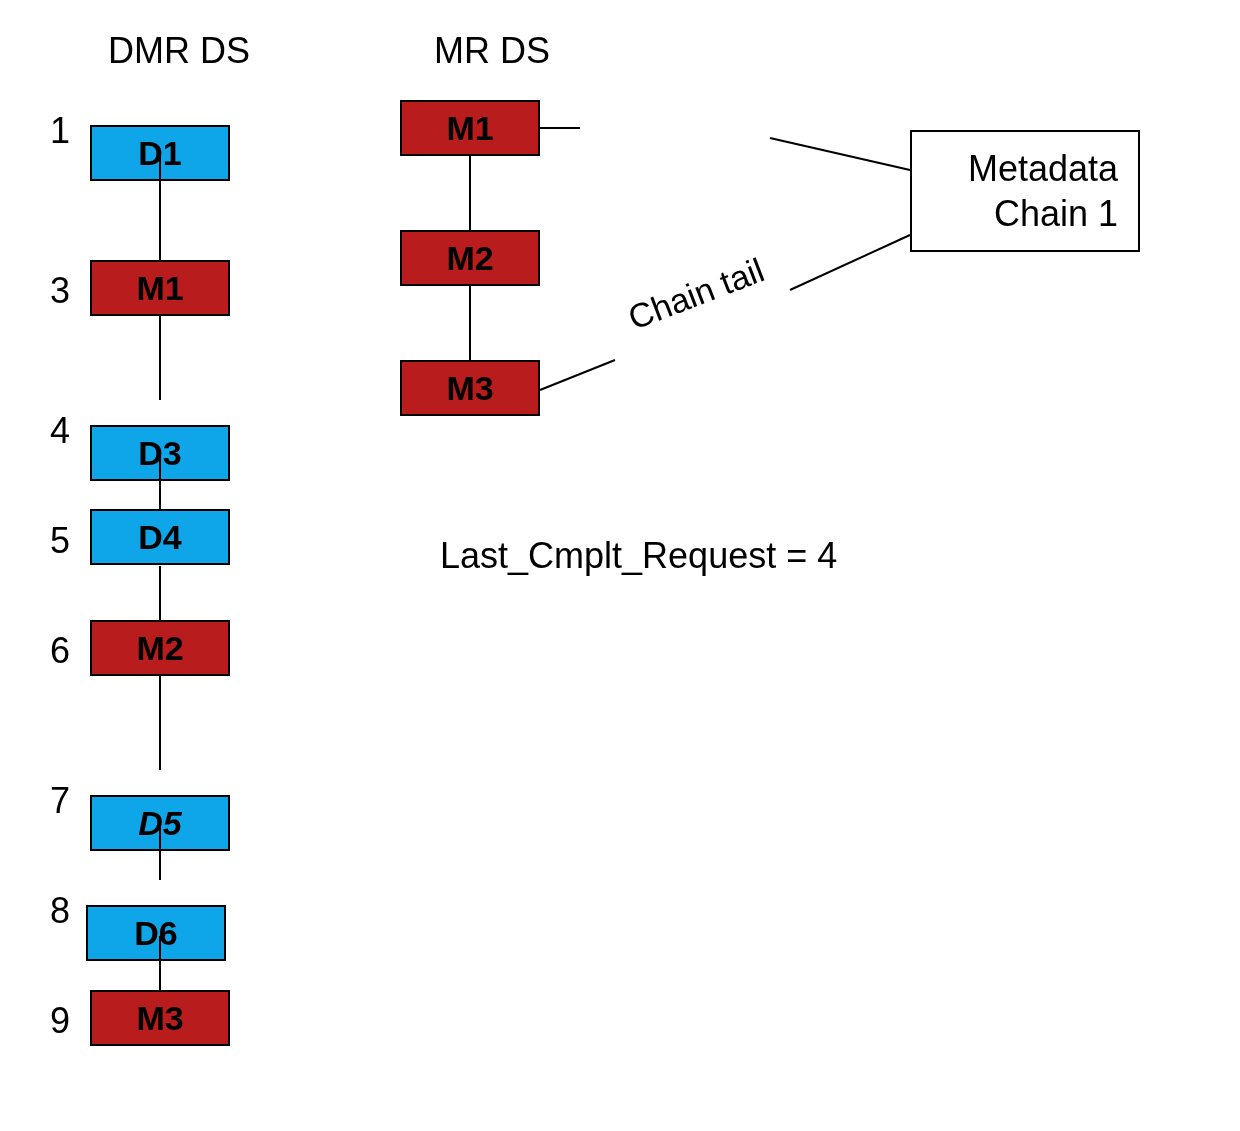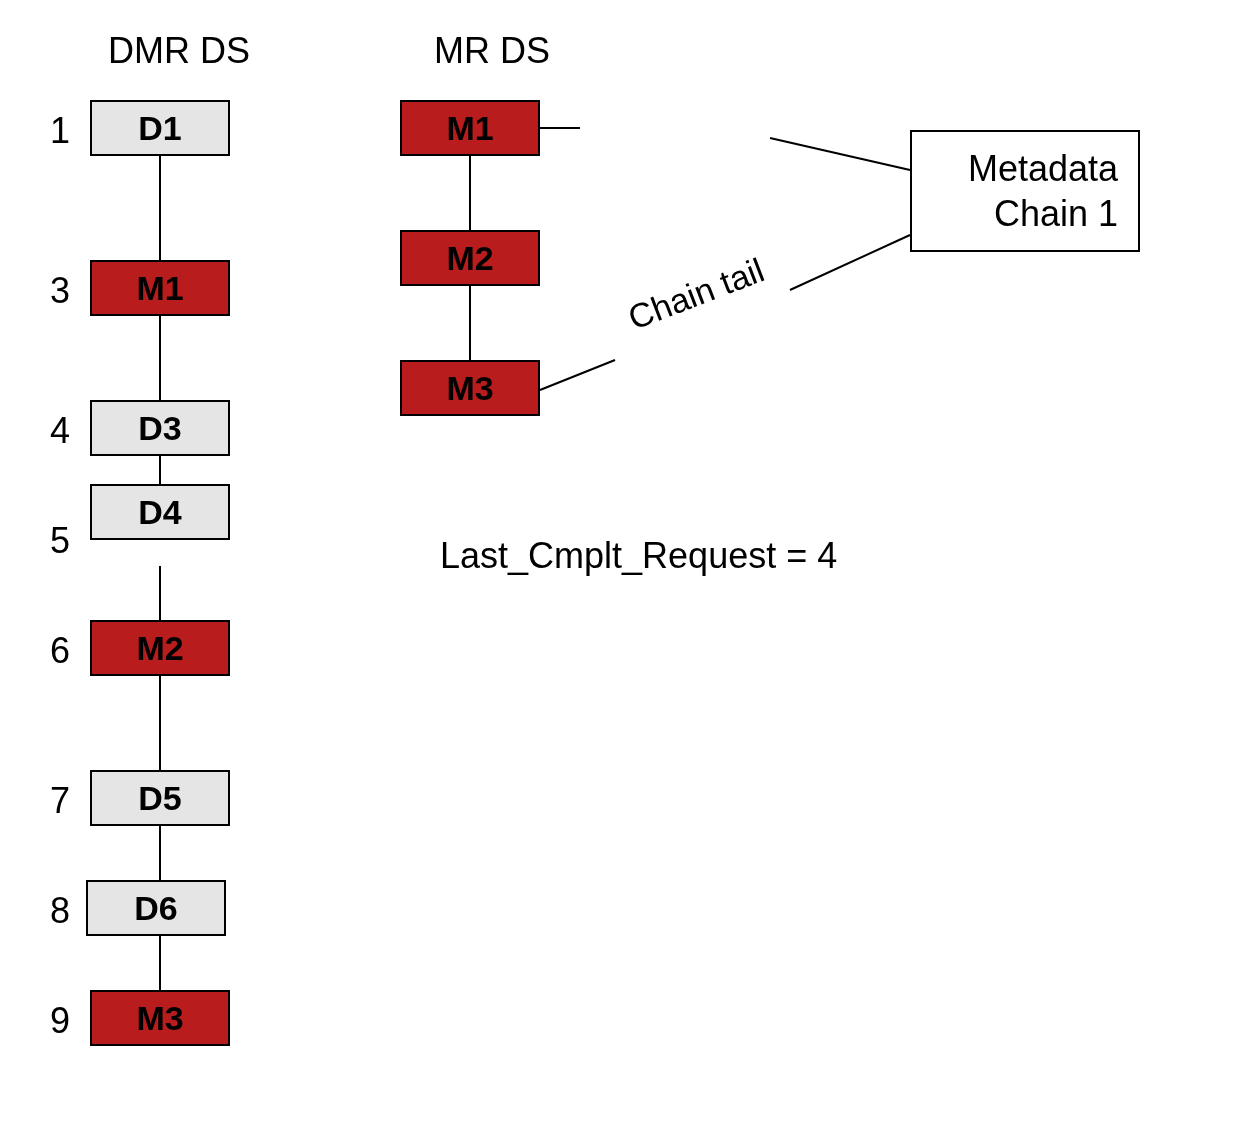--- a/index.html
+++ b/index.html
@@ -34,21 +34,21 @@
       position: absolute;
       border: 2px solid #000;
       font-size: 34px;
       font-weight: bold;
       display: flex;
       align-items: center;
       justify-content: center;
       width: 140px;
       height: 56px;
     }
-    .box.white { background: #e5e5e5; }
+    .box.white { background: #0ea5e9; margin-top: 25px; }
     .box.grey  { background: #b91c1c; }
     .connector {
       position: absolute;
       width: 2px;
       background: #000;
     }
     .meta-box {
       position: absolute;
       border: 2px solid #000;
       font-size: 36px;
@@ -89,21 +89,21 @@
       <div class="row-num" style="left: 40px; top: 410px;">4</div>
       <div class="box white" style="left: 90px; top: 400px; text-align: center;">D3</div>
       <div class="connector" style="left: 159px; top: 456px; height: 54px;"></div>
       <div class="row-num" style="left: 40px; top: 520px;">5</div>
       <div class="box white" style="left: 90px; top: 484px;">D4</div>
       <div class="connector" style="left: 159px; top: 566px; height: 54px;"></div>
       <div class="row-num" style="left: 40px; top: 630px;">6</div>
       <div class="box grey" style="left: 90px; top: 620px;">M2</div>
       <div class="connector" style="left: 159px; top: 676px; height: 94px;"></div>
       <div class="row-num" style="left: 40px; top: 780px;">7</div>
-      <div class="box white" style="left: 90px; top: 770px;">D5</div>
+      <div class="box white" style="left: 90px; top: 770px; font-style: italic;">D5</div>
       <div class="connector" style="left: 159px; top: 826px; height: 54px;"></div>
       <div class="row-num" style="left: 40px; top: 890px;">8</div>
       <div class="box white" style="left: 86px; top: 880px;">D6</div>
       <div class="connector" style="left: 159px; top: 936px; height: 54px;"></div>
       <div class="row-num" style="left: 40px; top: 1000px;">9</div>
       <div class="box grey" style="left: 90px; top: 990px;">M3</div>
     </div>
 
   <div id="mr-col">
       <div class="box grey" style="left: 400px; top: 100px;">M1</div>

